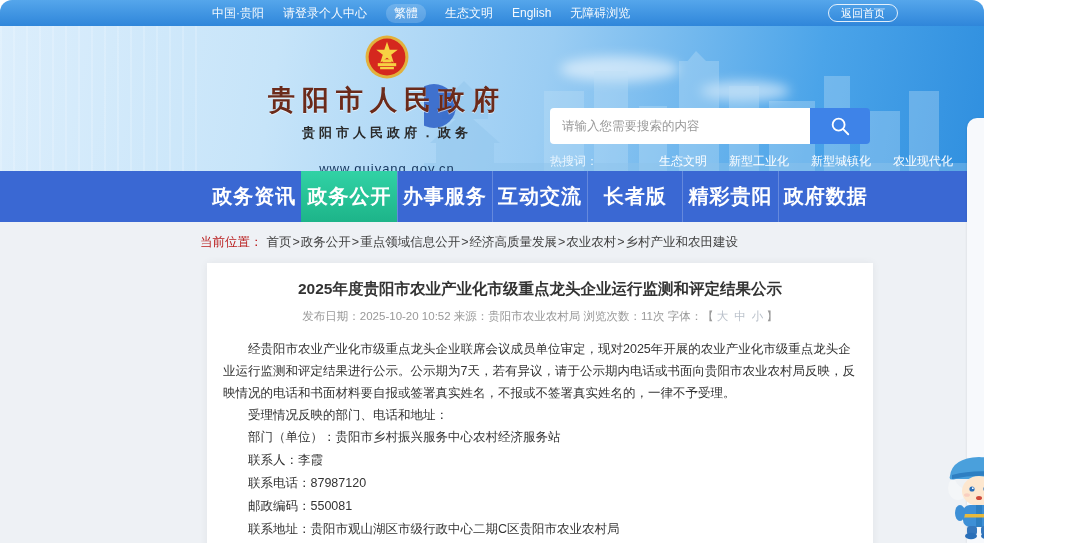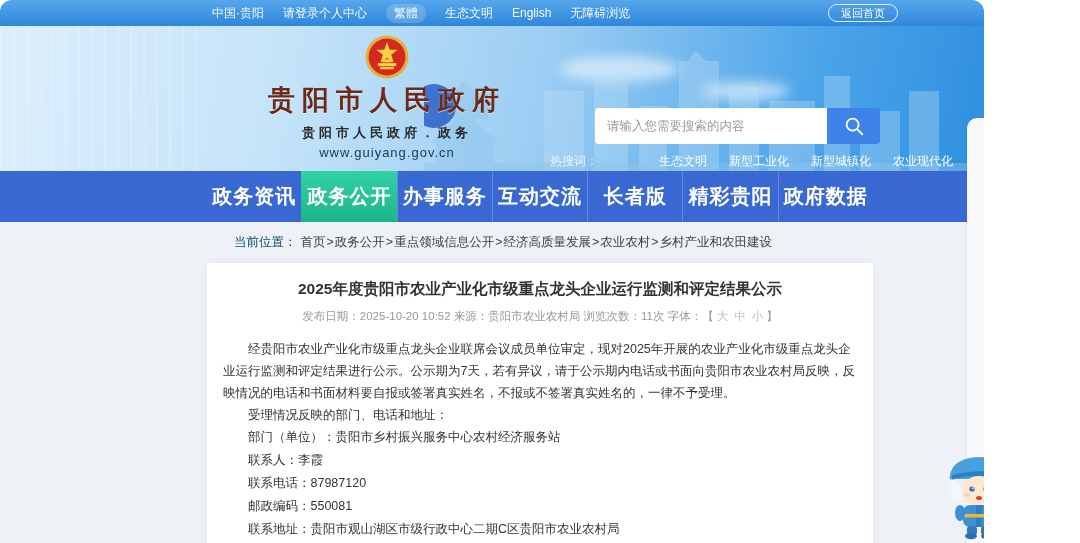--- a/index.html
+++ b/index.html
@@ -24,25 +24,25 @@
             overflow:hidden; }
   .header-stripes { position:absolute; left:0; top:0; width:205px; height:100%;
      background:repeating-linear-gradient(90deg, rgba(255,255,255,.35) 0 2px, transparent 2px 13px);
      opacity:.5; }
   .cloud { position:absolute; background:rgba(255,255,255,.55); border-radius:50%; filter:blur(6px); }
   .logo-wrap { position:absolute; left:232px; top:8px; width:310px; text-align:center; }
   .emblem { width:46px; height:46px; display:block; margin:0 auto 2px; }
   .site-name { font-size:27px; font-weight:bold; color:#6b2a1a; letter-spacing:7px;
                text-shadow:0 1px 0 rgba(255,255,255,.6); white-space:nowrap; }
   .site-subtitle { margin-top:6px; font-size:13px; font-weight:bold; color:#2a2a2a; letter-spacing:4px; }
-  .site-url { margin-top:3px; font-size:13px; color:#15365e; letter-spacing:1px; }
+  .site-url { margin-top:19px; font-size:13px; color:#15365e; letter-spacing:1px; }
   .search-area { position:absolute; left:550px; top:82px; width:330px; }
   .search-row { display:flex; }
   .search-input { width:260px; height:36px; border:none; outline:none; background:#fff;
-                  border-radius:4px 0 0 4px; font-size:12.5px; padding:0 12px; color:#333;margin-left:45px; }
+                  border-radius:4px 0 0 4px; font-size:12.5px; padding:0 12px; color:#333; }
   .search-input::placeholder { color:#999; }
   .search-btn { width:60px; height:36px; background:#3e83e8; border:none; border-radius:0 4px 4px 0;
                 display:flex; align-items:center; justify-content:center; cursor:pointer; }
   .hot-row { display:flex; align-items:flex-start; gap:17px; margin-top:9px; white-space:nowrap; }
   .hot-label { color:rgba(235,247,255,.95); font-size:12px; }
   .hot-word { color:#fdfeff; font-size:12px; cursor:pointer; }
   .city-svg { position:absolute; right:0; bottom:0; }
 
   
   .scroll-strip { position:absolute; right:0; top:118px; width:17px; height:425px;
@@ -53,21 +53,21 @@
   .nav { height:51px; background:#3a68d3; }
   .nav-list { display:flex; height:100%; margin-left:207px; width:666px; list-style:none; }
   .nav-item { flex:1; display:flex; align-items:center; justify-content:center; color:#fff;
               font-size:20px; font-weight:bold; cursor:pointer;
               border-left:1px solid rgba(255,255,255,.22); letter-spacing:1px; }
   .nav-item:first-child { border-left:none; }
   .nav-item.active { background:linear-gradient(180deg,#31d2a5,#1db489); border-left-color:transparent; }
 
   
   .breadcrumb { margin:12px 0 0 200px; font-size:12.5px; color:#555; display:flex; flex-wrap:nowrap; }
-  .breadcrumb-label { color:#0c4a6e; margin-right:4px;margin-left:34px; }
+  .breadcrumb-label { color:#b91c1c; margin-right:4px; }
   .breadcrumb-link { color:#404040; cursor:pointer; }
   .breadcrumb-sep { color:#444; margin:0 1px; }
 
   
   .card { position:relative; width:666px; margin:12px 0 0 207px; background:#fff;
           box-shadow:0 0 8px rgba(0,0,0,.06); padding:16px 16px 30px; min-height:300px; }
   .article-title { text-align:center; font-size:15.5px; font-weight:bold; color:#333; line-height:20px; }
   .article-meta { text-align:center; margin-top:10px; font-size:11.5px; color:#999; }
   .font-size-opt { color:#b9c0ca; cursor:pointer; margin:0 3px; }
   .article-body { margin-top:14px; }

